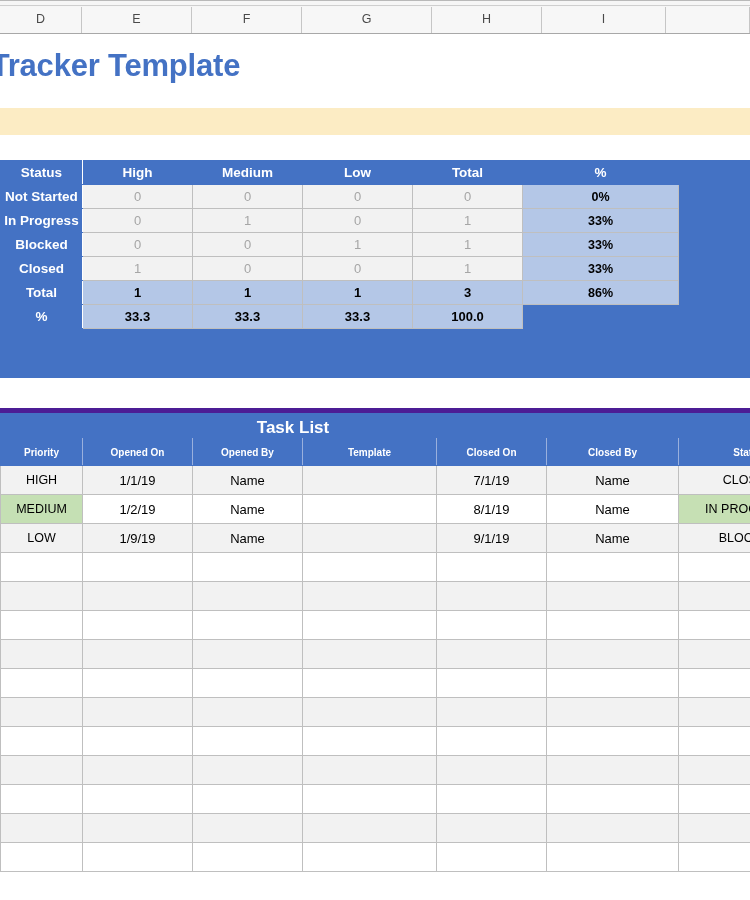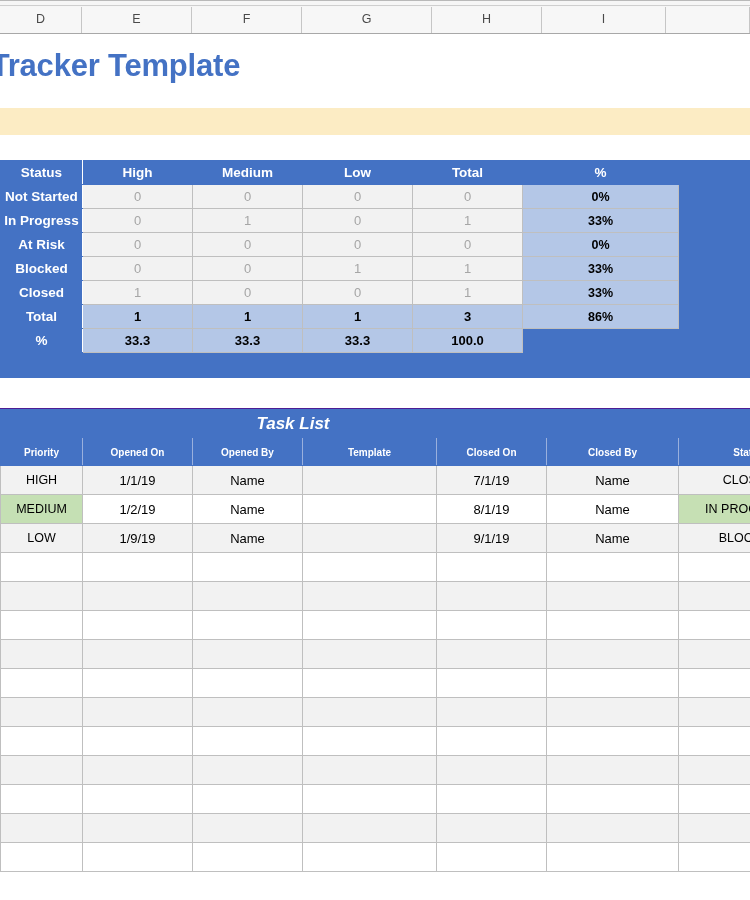--- a/index.html
+++ b/index.html
@@ -190,23 +190,22 @@
     position: absolute;
     left: 0; top: 374px;
     width: 750px;
   }
   #tasklist-banner {
     position: absolute;
     left: 0; top: 0;
     width: 750px;
     height: 30px;
     background: #4472C4;
-    border-top: 1px solid #4c1d95;
+    border-top: 5px solid #4c1d95;
     box-sizing: border-box;
-    font-style: italic;
   }
   #tasklist-banner-label {
     position: absolute;
     left: 0; top: 0;
     width: 586px;
     height: 29px;
     line-height: 29px;
     text-align: center;
     color: #ffffff;
     font-size: 17px;
@@ -313,28 +312,20 @@
           </tr>
           <tr>
             <td class="rowlabel">In Progress</td>
             <td class="num">0</td>
             <td class="num">1</td>
             <td class="num">0</td>
             <td class="num tot">1</td>
             <td class="pct">33%</td>
           </tr>
           <tr>
-            <td class="rowlabel">At Risk</td>
-            <td class="num">0</td>
-            <td class="num">0</td>
-            <td class="num">0</td>
-            <td class="num tot">0</td>
-            <td class="pct">0%</td>
-          </tr>
-          <tr>
             <td class="rowlabel">Blocked</td>
             <td class="num">0</td>
             <td class="num">0</td>
             <td class="num">1</td>
             <td class="num tot">1</td>
             <td class="pct">33%</td>
           </tr>
           <tr>
             <td class="rowlabel">Closed</td>
             <td class="num">1</td>

